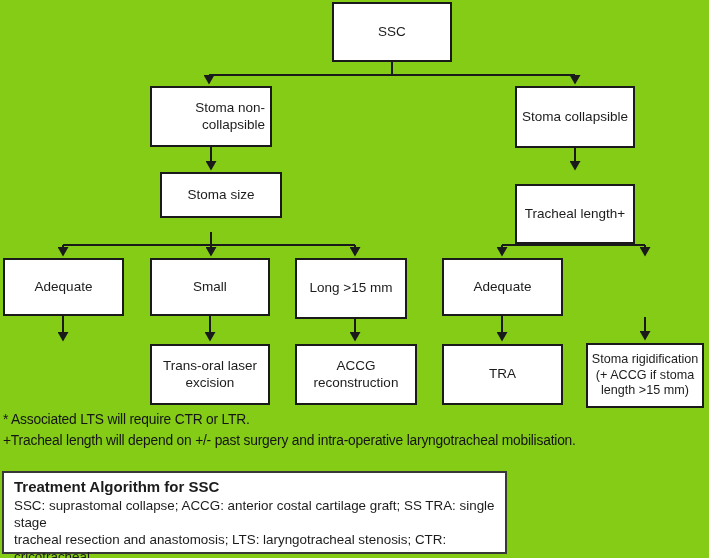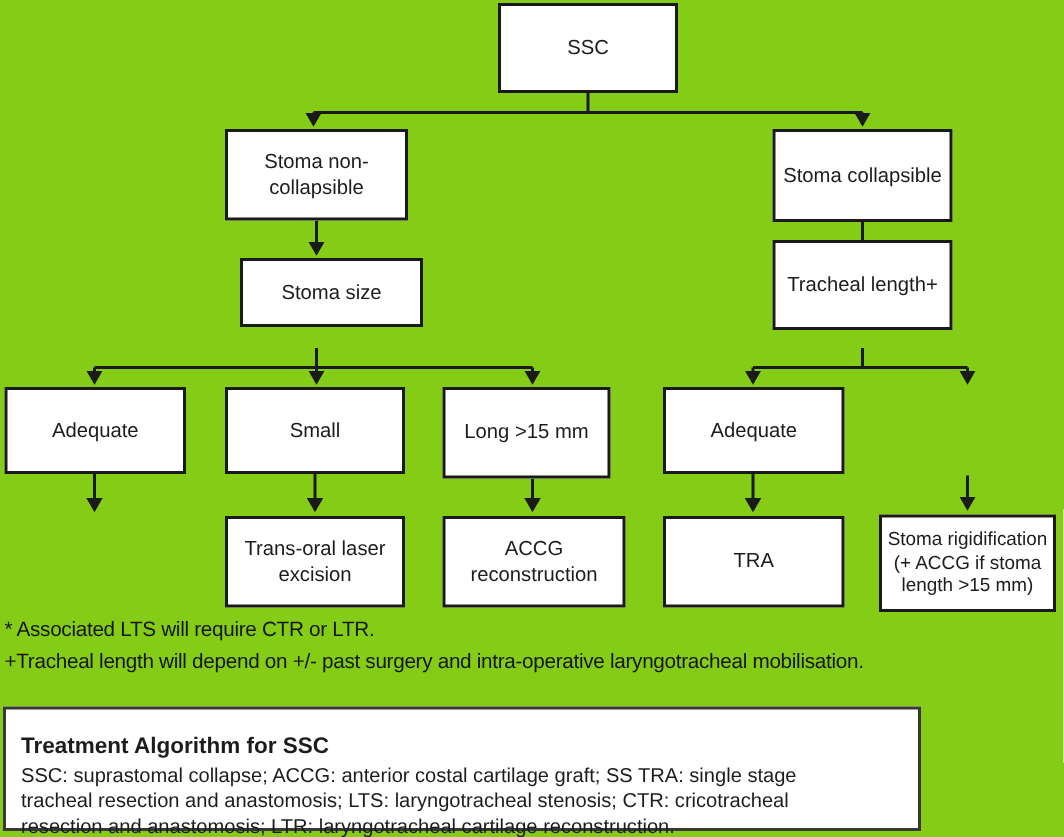--- a/index.html
+++ b/index.html
@@ -44,26 +44,26 @@
     left: 3px;
     font-size: 13.8px;
     letter-spacing: -0.2px;
     color: #151515;
     white-space: nowrap;
   }
   #legend {
     position: absolute;
     left: 2px;
     top: 471px;
-    width: 612px;
+    width: 505px;
     height: 83px;
     box-sizing: border-box;
     border: 2px solid #383838;
     background: #ffffff;
-    padding: 16px 10px 0 10px;
+    padding: 5px 10px 0 10px;
   }
   #legend .legend-title {
     font-size: 15px;
     font-weight: bold;
     margin-bottom: 2px;
   }
   #legend .legend-body {
     font-size: 13.4px;
     line-height: 17px;
     white-space: pre-line;
@@ -101,31 +101,31 @@
     <line x1="210" y1="316" x2="210" y2="340" stroke="#1a1a1a" stroke-width="2" marker-end="url(#arrow)"></line>
     <line x1="355" y1="319" x2="355" y2="340" stroke="#1a1a1a" stroke-width="2" marker-end="url(#arrow)"></line>
     <line x1="502" y1="316" x2="502" y2="340" stroke="#1a1a1a" stroke-width="2" marker-end="url(#arrow)"></line>
     <line x1="645" y1="317" x2="645" y2="339" stroke="#1a1a1a" stroke-width="2" marker-end="url(#arrow)"></line>
   </svg>
 
   <div class="node" style="left:332px; top:2px; width:120px; height:60px;">
     <span>SSC</span>
   </div>
 
-  <div class="node" style="left:150px; top:86px; width:122px; height:61px;">
+  <div class="node" style="left:150px; top:86px; width:122px; height:61px;text-align:right;">
     <span>Stoma non-collapsible</span>
   </div>
   <div class="node" style="left:515px; top:86px; width:120px; height:62px;">
     <span>Stoma collapsible</span>
   </div>
 
   <div class="node" style="left:150px; top:172px; width:122px; height:46px;margin-left:10px;">
     <span>Stoma size</span>
   </div>
-  <div class="node" style="left:515px; top:160px; width:120px; height:60px;">
+  <div class="node" style="left:515px; top:184px; width:120px; height:60px;">
     <span>Tracheal length+</span>
   </div>
 
   <div class="node" style="left:3px; top:258px; width:121px; height:58px;">
     <span>Adequate</span>
   </div>
   <div class="node" style="left:150px; top:258px; width:120px; height:58px;">
     <span>Small</span>
   </div>
   <div class="node" style="left:295px; top:258px; width:112px; height:61px;">

